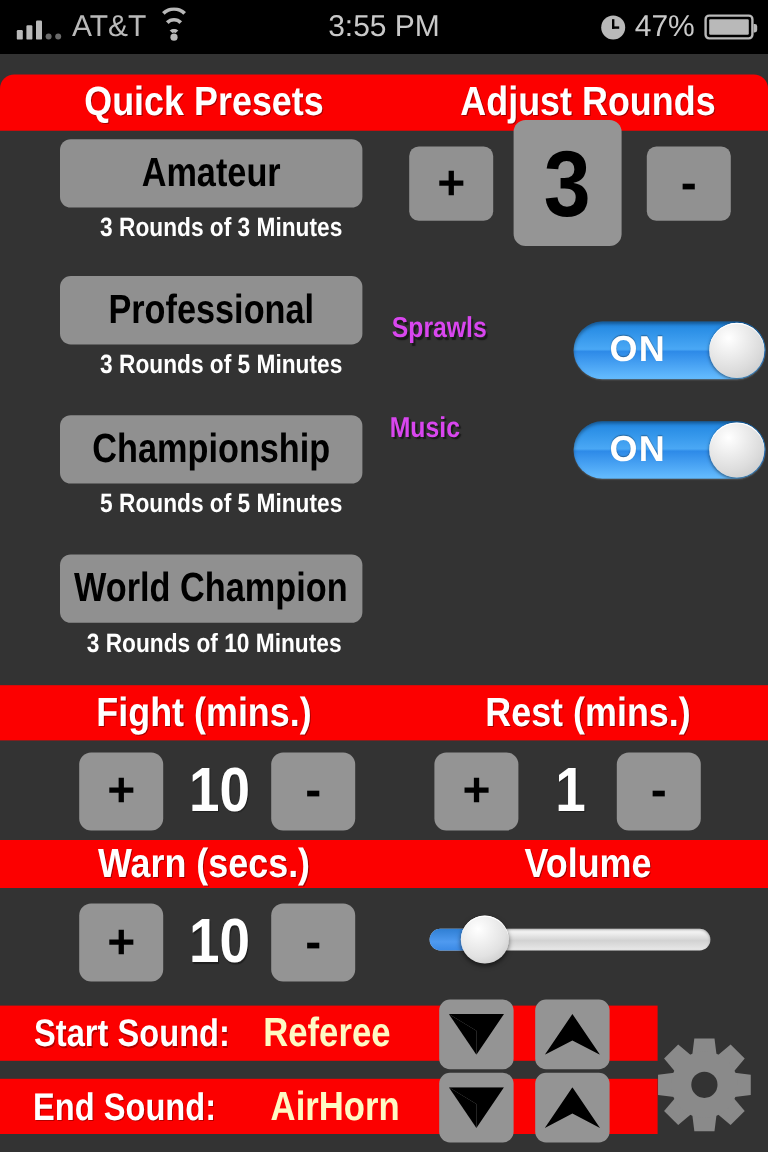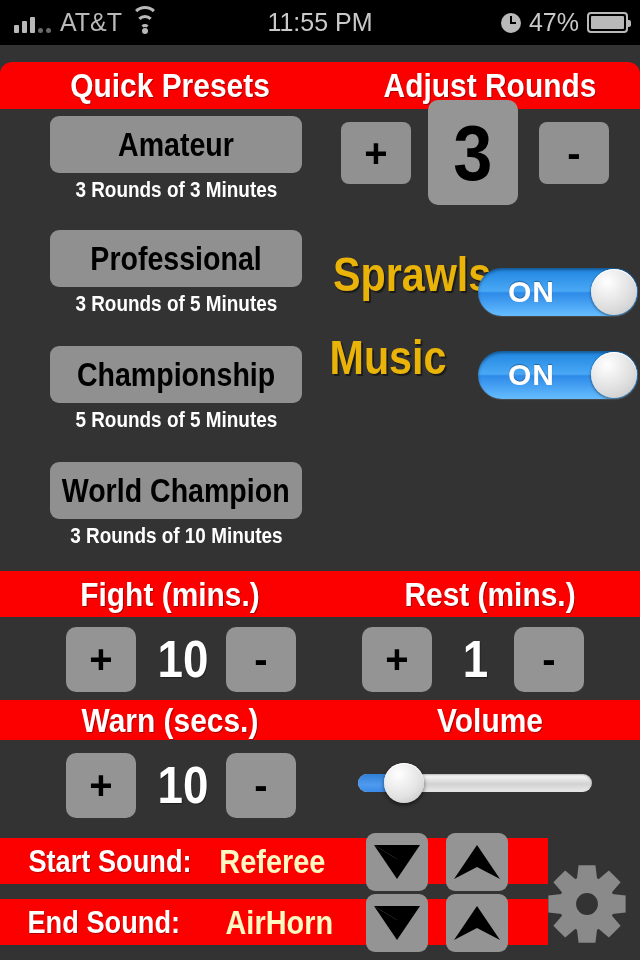--- a/index.html
+++ b/index.html
@@ -58,21 +58,21 @@
   
   .preset { position:absolute; }
   .preset-btn {
     background:#909090; border-radius:9px; width:252px; height:57px;
     display:flex; align-items:center; justify-content:center;
     color:#000; font-weight:bold; font-size:34px; white-space:nowrap;
     font-stretch:condensed; cursor:pointer;
   }
   .preset-btn span { transform:scaleX(.84); display:block; }
   .preset-sub {
-    width:252px; text-align:center; color:#fff; font-weight:bold;
+    width:252px; text-align:right; color:#fff; font-weight:bold;
     font-size:22px; margin-top:4px; white-space:nowrap;
   }
   .preset-sub span { transform:scaleX(.86); display:inline-block; }
 
   
   .rnd-btn {
     position:absolute; background:#919191; border-radius:8px;
     display:flex; align-items:center; justify-content:center;
     color:#000; font-weight:bold; cursor:pointer;
   }
@@ -82,21 +82,21 @@
     position:absolute; left:428px; top:100px; width:90px; height:105px;
     background:#959595; border-radius:10px;
     display:flex; align-items:center; justify-content:center;
     color:#000; font-weight:bold; font-size:78px; line-height:1;
   }
   .rnd-value span { transform:scaleX(.9); display:block; }
 
   
   .tgl-row { position:absolute; display:flex; align-items:center; }
   .tgl-label {
-    color:#eab308; font-weight:bold; font-size:48px; white-space:nowrap;
+    color:#d946ef; font-weight:bold; font-size:24px; white-space:nowrap;
     text-shadow:2px 2px 1px rgba(0,0,0,.5);
   }
   .tgl-label span { transform:scaleX(.86); display:inline-block; }
   .switch {
     position:relative; width:160px; height:48px; border-radius:24px;
     background:linear-gradient(#1f85e0,#4aa8f5 48%,#2d8ae8 52%,#66bdff);
     box-shadow:inset 0 2px 3px rgba(0,0,0,.35), 0 1px 1px rgba(255,255,255,.12);
     cursor:pointer; overflow:hidden;margin-top:36px;
   }
   .switch .on-txt {
@@ -177,21 +177,21 @@
           <i class="d"></i>
       </div>
       <div class="sb-carrier">AT&amp;T</div>
       <div class="sb-wifi">
         <span class="w3"></span>
           <span class="w2"></span>
           <span class="w1"></span>
           <span class="dot"></span>
       </div>
     </div>
-    <div class="sb-time">11:55 PM</div>
+    <div class="sb-time">3:55 PM</div>
     <div class="sb-right">
       <div class="sb-clockicon"></div>
       <div class="sb-pct">47%</div>
       <div class="sb-batt">
           <i></i>
         </div>
     </div>
   </div>
 
   <div class="redbar" style="top:62px;height:47px;border-radius:12px 12px 0 0;">

